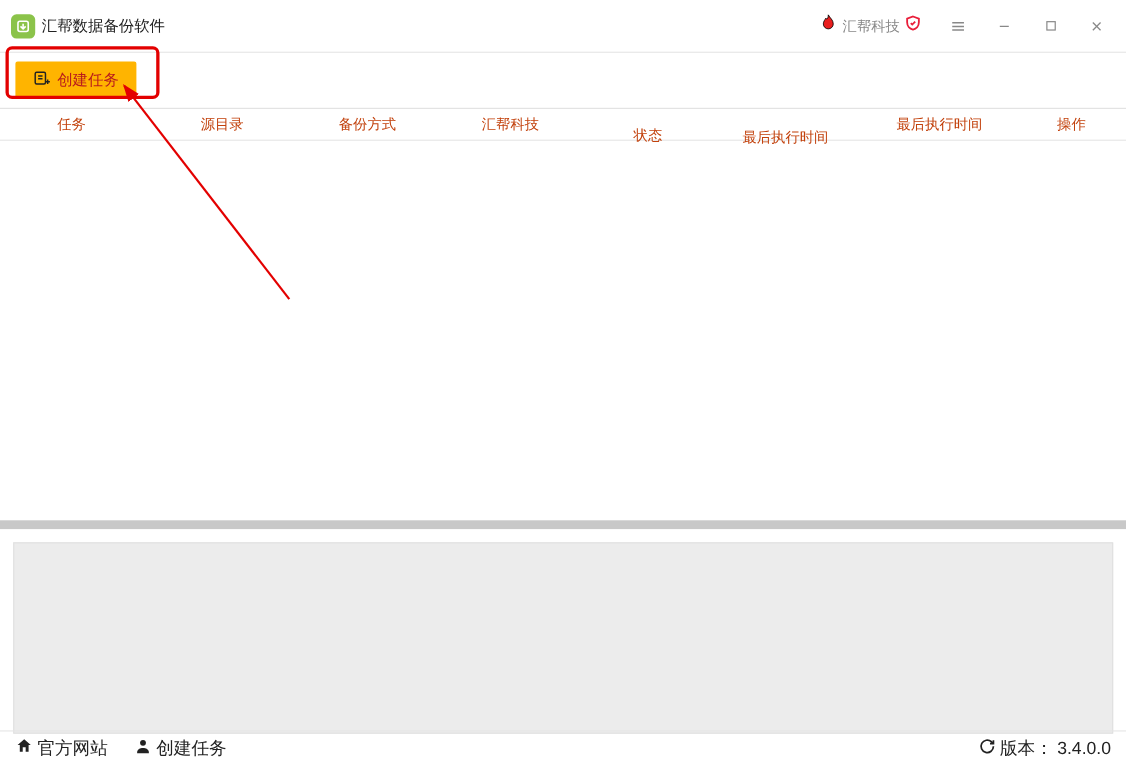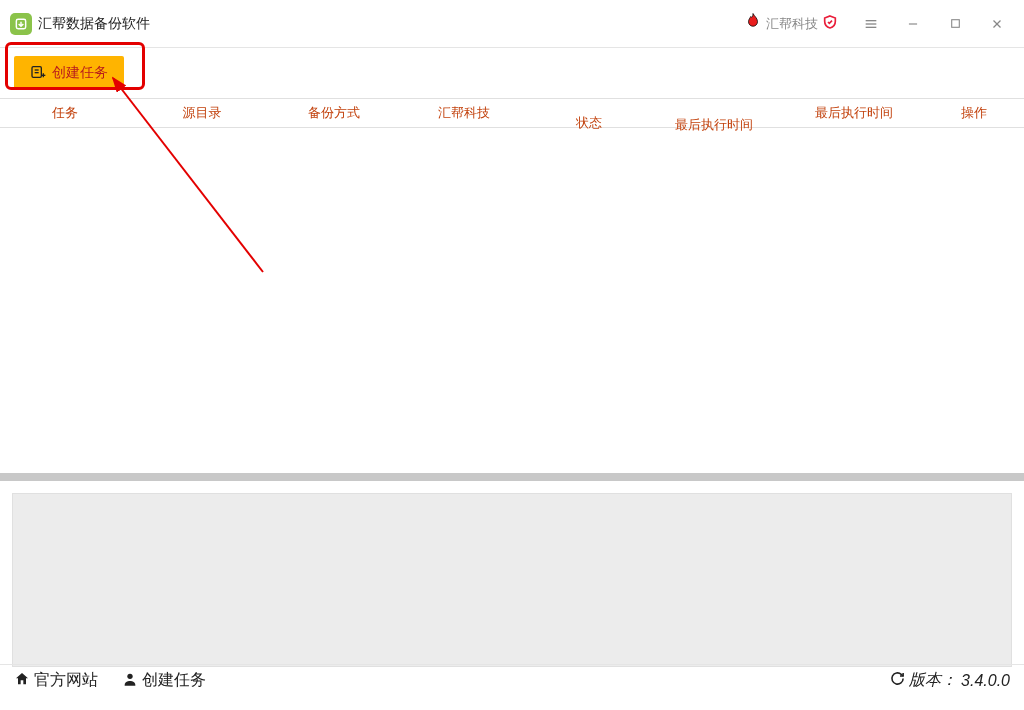--- a/index.html
+++ b/index.html
@@ -154,21 +154,20 @@
       gap: 4px;
       color: #222;
       cursor: pointer;
     }
     .status-link svg { width: 16px; height: 16px; }
     .statusbar-right {
       display: flex;
       align-items: center;
       gap: 4px;
       color: #222;
-      font-style: italic;
     }
     .annotation-svg {
       position: absolute;
       top: 0;
       left: 0;
       pointer-events: none;
       z-index: 9;
     }
   </style>
 </head>

